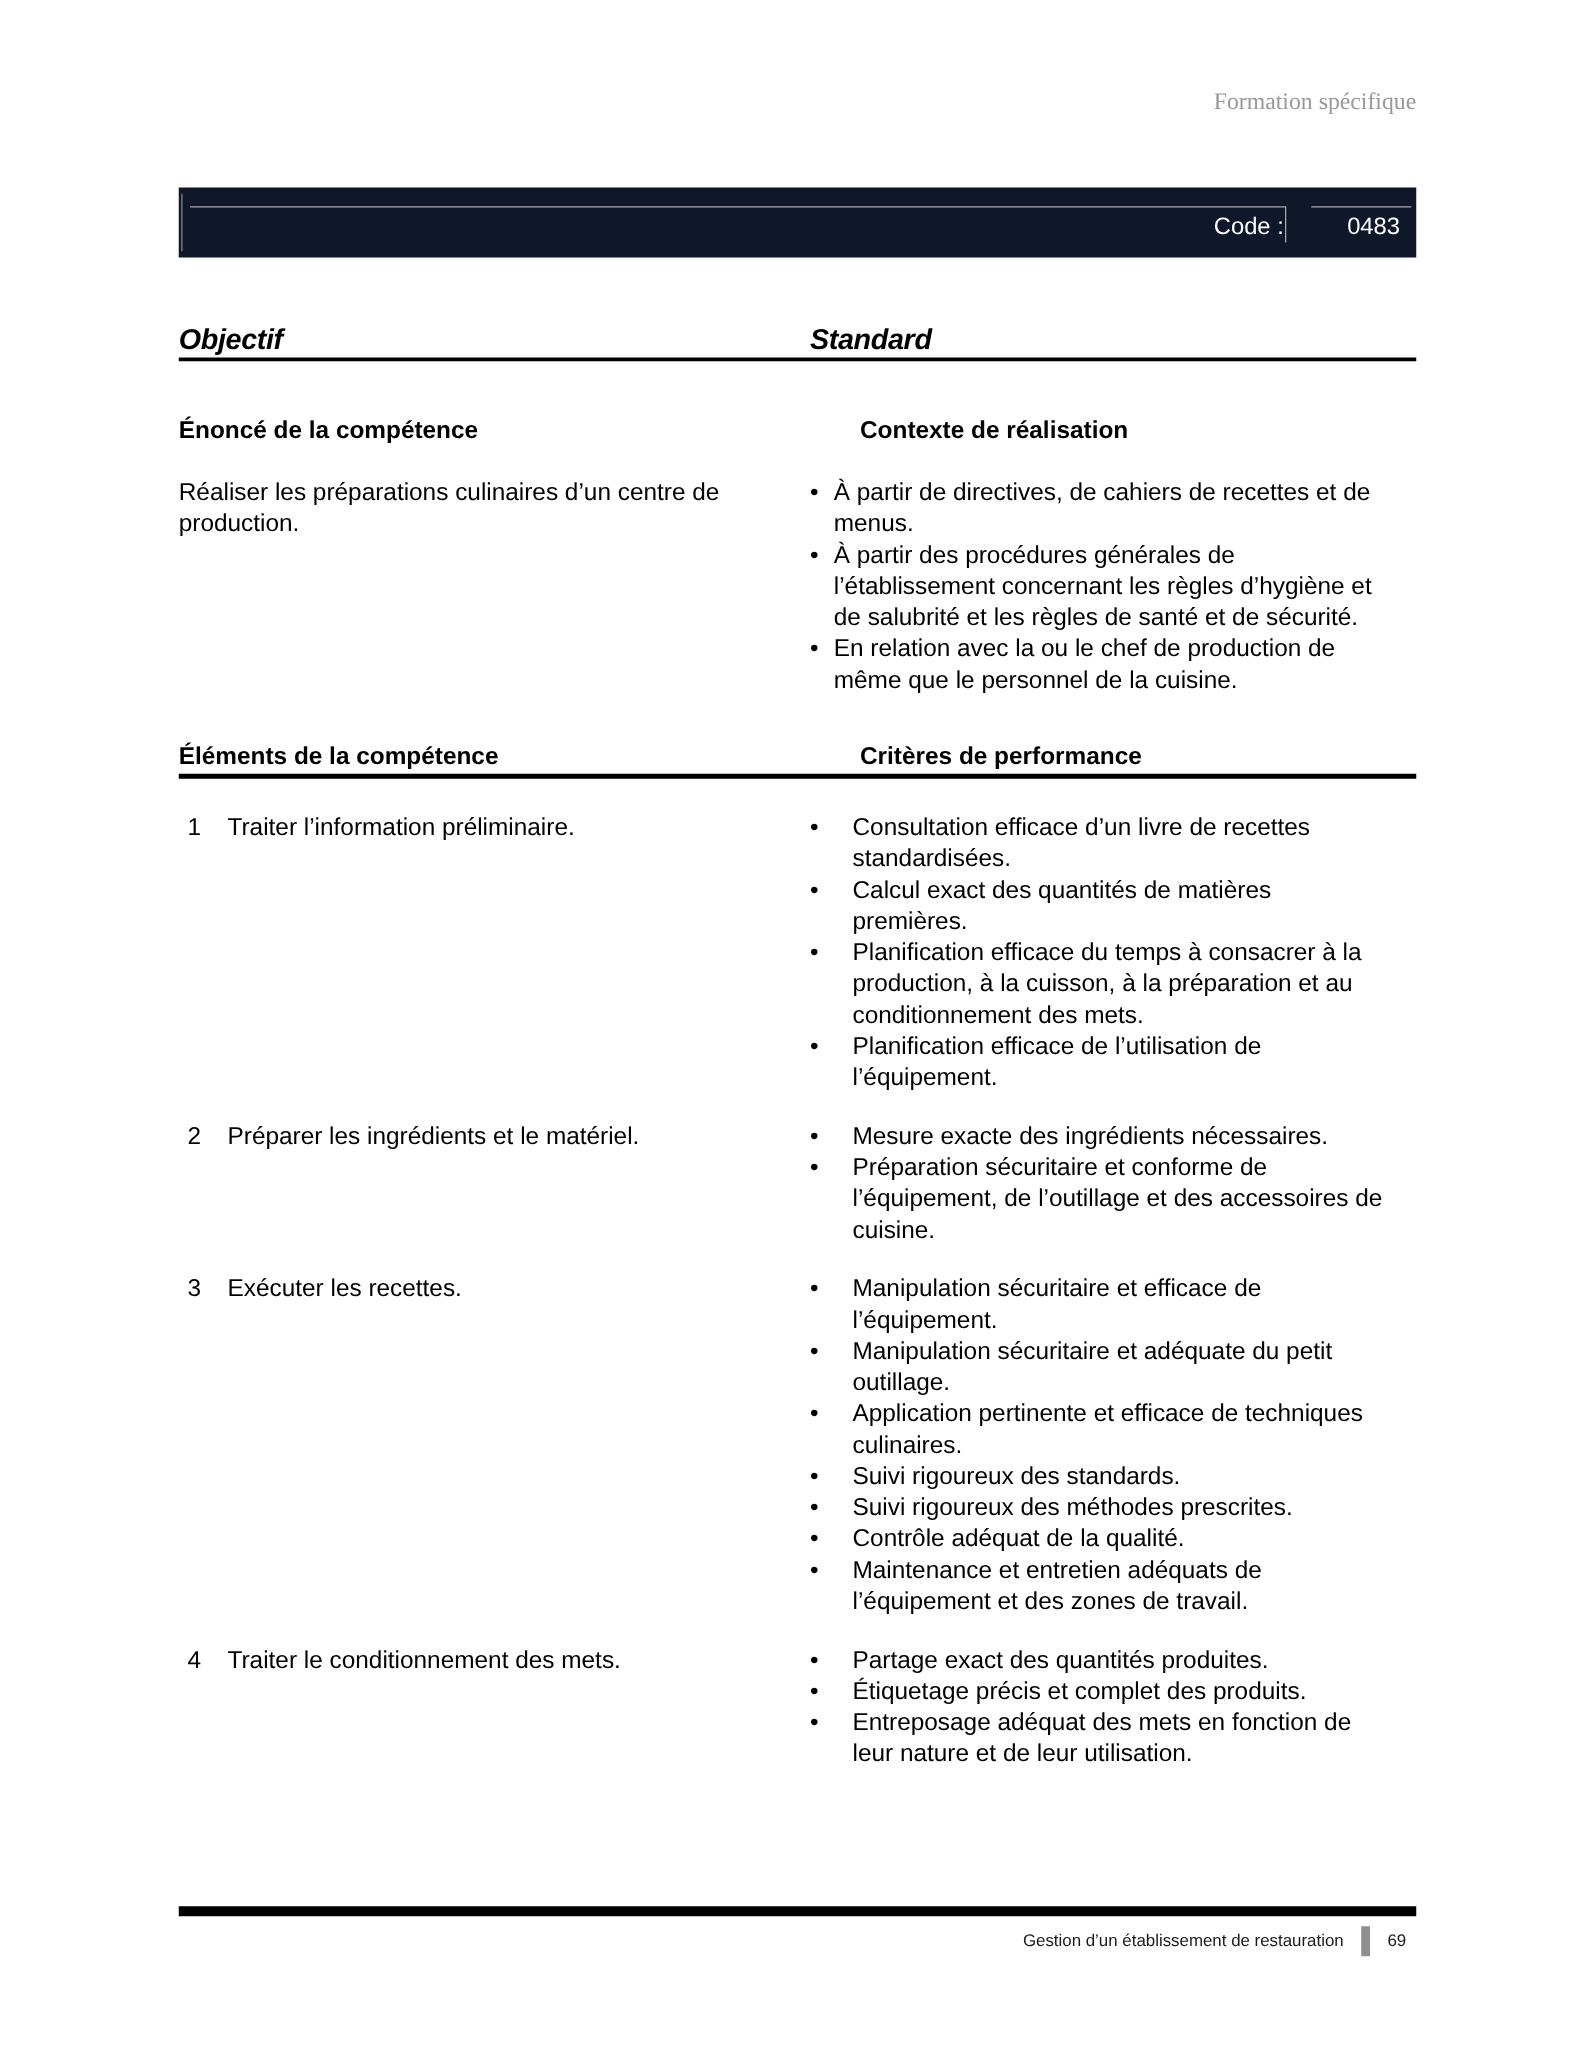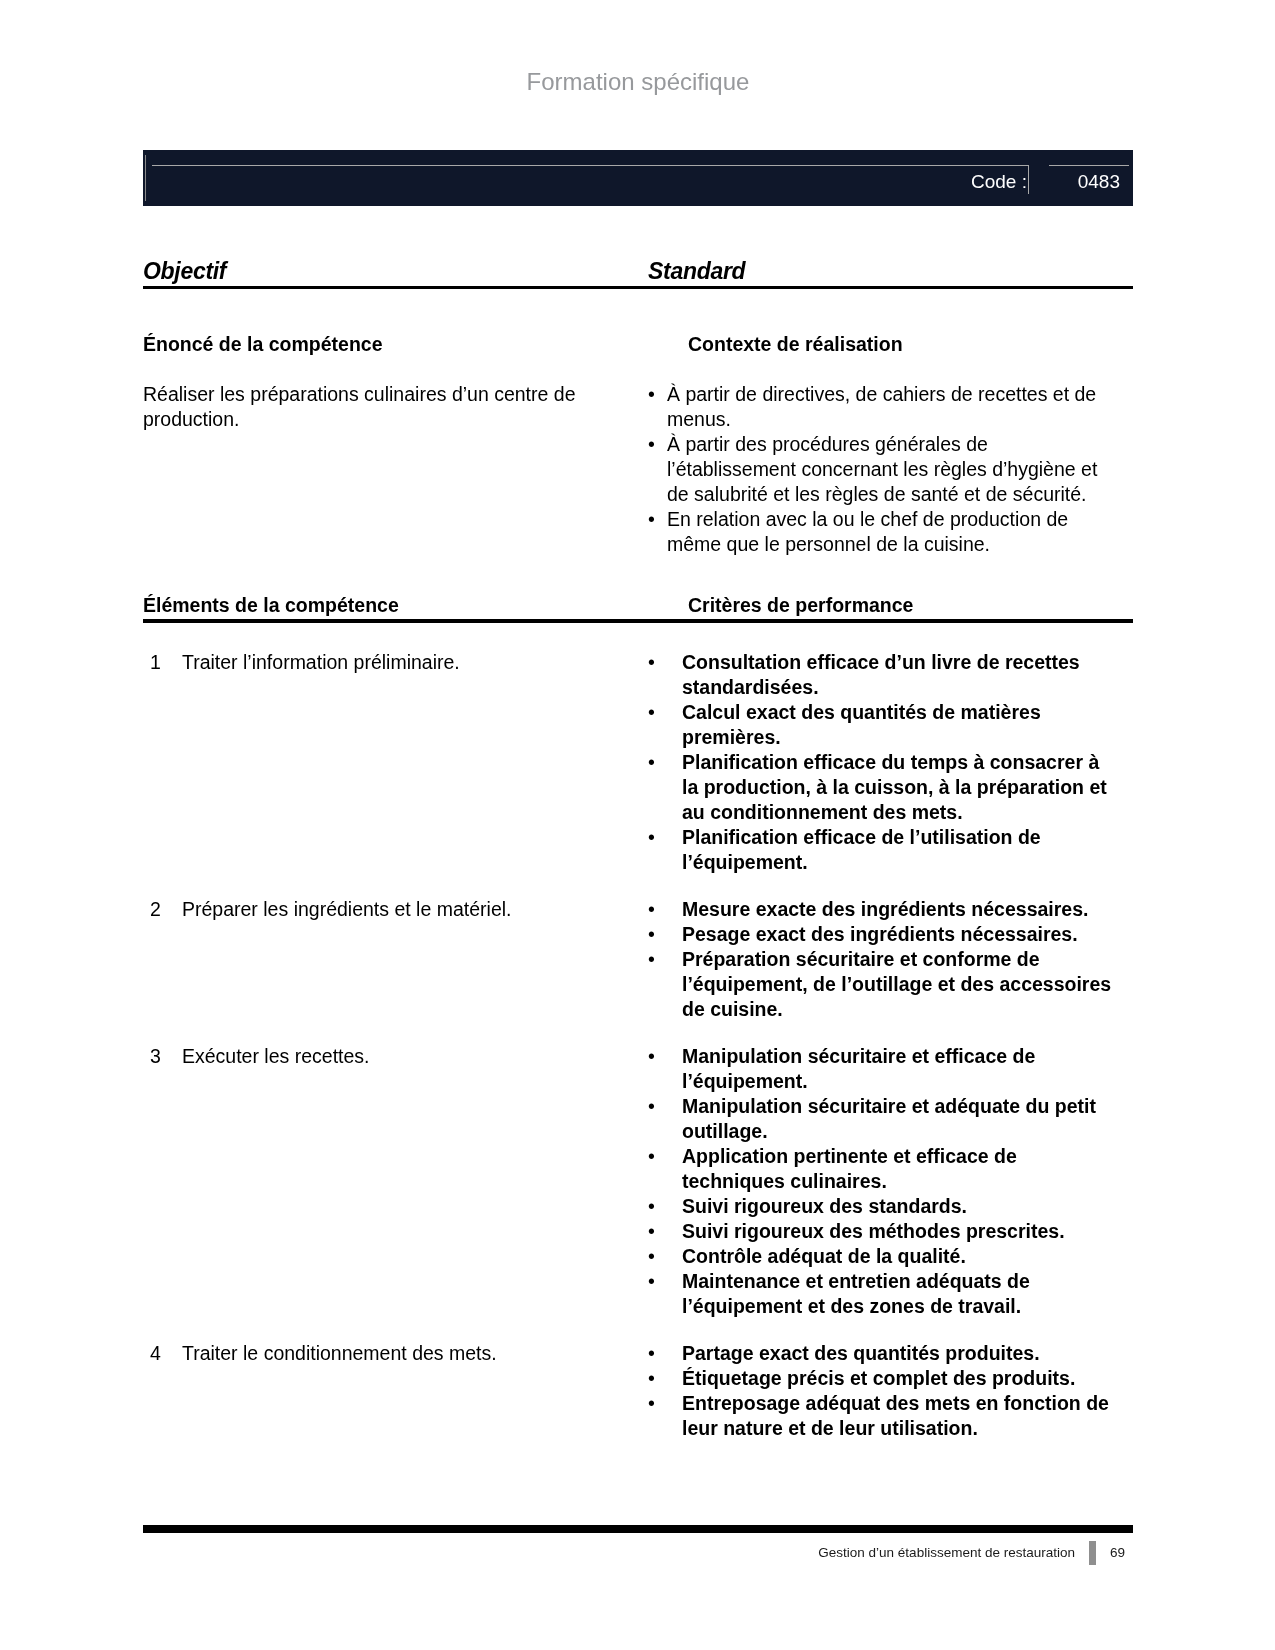--- a/index.html
+++ b/index.html
@@ -3,21 +3,21 @@
 <meta charset="utf-8">
 <style>
   * { margin:0; padding:0; box-sizing:border-box; }
   html,body { background:#ffffff; }
   .page {
     position:relative; width:1275px; height:1650px; background:#ffffff;
     font-family:"Liberation Sans", sans-serif; color:#000;
   }
   .content { position:absolute; left:143px; top:0; width:990px; }
 
-  .running-head { margin-top:72px; text-align:center; font-size:24px; line-height:20px; color:#97999c; }
+  .running-head { margin-top:72px; text-align:right; font-size:19px; line-height:20px; color:#97999c;font-family:Liberation Serif, serif; }
 
   .banner { position:relative; margin-top:58px; height:56px; background:#0f172a; }
   .banner .vline-left { position:absolute; left:2px; top:5px; bottom:5px; width:1px; background:#8a8a8a; }
   .banner .hline-left { position:absolute; left:9px; top:15px; width:876px; height:1px; background:#a8a8a8; }
   .banner .vline-sep  { position:absolute; left:885px; top:15px; width:1px; height:29px; background:#a8a8a8; }
   .banner .hline-right{ position:absolute; left:906px; top:15px; width:80px; height:1px; background:#a8a8a8; }
   .banner .code-label { position:absolute; right:106px; top:21px; color:#ffffff; font-size:19px; line-height:22px; }
   .banner .code-value { position:absolute; right:13px;  top:21px; color:#ffffff; font-size:19px; line-height:22px; }
 
   .grid { display:grid; grid-template-columns:505px 485px; }
@@ -36,21 +36,21 @@
   .ctx-list li { display:flex; font-size:19.5px; line-height:25px; }
   .ctx-list li::before { content:"\2022"; width:19px; flex:none; }
   .ctx-list .txt { max-width:437px; }
 
   .element-row { margin-top:27px; }
   .element-row.gap { margin-top:22px; }
   .element-cell { display:flex; align-items:flex-start; font-size:19.5px; line-height:25px; padding-left:7px; }
   .element-cell .num { width:32px; flex:none; }
   .crit-list li { display:flex; font-size:19.5px; line-height:25px; }
   .crit-list li::before { content:"\2022"; width:34px; flex:none; }
-  .crit-list .txt { max-width:430px;font-weight:bold; }
+  .crit-list .txt { max-width:430px; }
 
   .bottom-bar { position:absolute; left:143px; top:1525px; width:990px; height:8px; background:#000000; }
   .footer {
     position:absolute; left:143px; top:1541px; width:990px; padding-right:8px;
     display:flex; justify-content:flex-end; align-items:center; gap:14px;
     font-size:13.5px; line-height:16px; color:#1a1a1a;
   }
   .footer-divider { width:7px; height:24px; background:#8f8f8f; }
 </style>
 </head>
@@ -126,23 +126,20 @@
     <div class="grid element-row gap">
       <div class="element-cell">
         <span class="num">2</span>
         <span class="el-text">Préparer les ingrédients et le matériel.</span>
       </div>
       <ul class="crit-list">
         <li>
             <span class="txt">Mesure exacte des ingrédients nécessaires.</span>
           </li>
         <li>
-            <span class="txt">Pesage exact des ingrédients nécessaires.</span>
-          </li>
-        <li>
             <span class="txt">Préparation sécuritaire et conforme de l’équipement, de l’outillage et des accessoires de cuisine.</span>
           </li>
       </ul>
     </div>
 
     <div class="grid element-row gap">
       <div class="element-cell">
         <span class="num">3</span>
         <span class="el-text">Exécuter les recettes.</span>
       </div>

